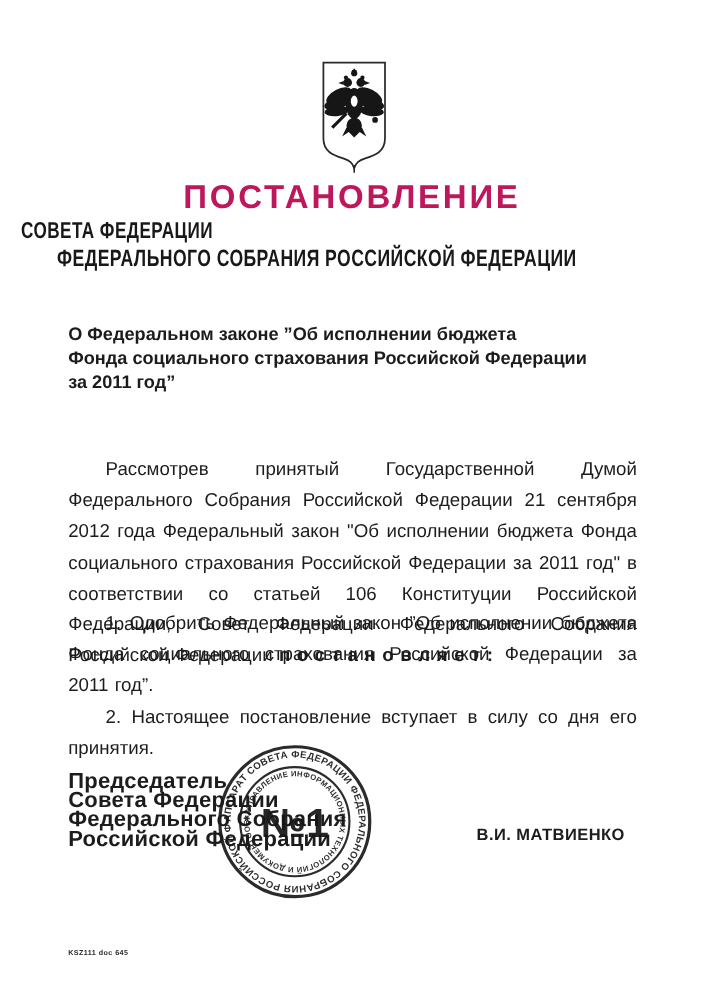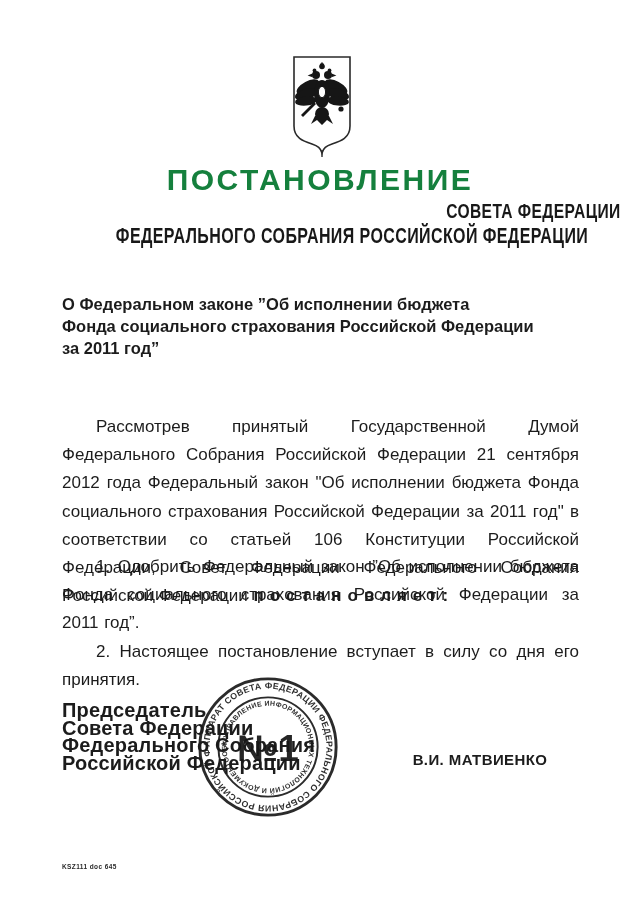--- a/index.html
+++ b/index.html
@@ -7,23 +7,23 @@
     position:relative; width:640px; height:905px; background:#ffffff;
     font-family:"Liberation Sans", sans-serif; color:#1c1c1c; overflow:hidden;
   }
 
   
   .emblem { position:absolute; left:289px; top:54px; width:66px; height:104px; }
 
   
   .doc-title {
     position:absolute; left:0; top:163px; width:640px; text-align:center;
-    font-size:30px; font-weight:bold; letter-spacing:2.5px; color:#15803d;
+    font-size:30px; font-weight:bold; letter-spacing:2.5px; color:#be185d;
   }
-  .org-line { position:absolute; left:0; width:640px; text-align:right; font-weight:bold; color:#181818; }
+  .org-line { position:absolute; left:0; width:640px; text-align:left; font-weight:bold; color:#181818; }
   .org-line-1 { top:200px; font-size:19px; }
   .org-line-2 { top:224px; font-size:19.5px; }
   .condensed { display:inline-block; transform:scale(0.82,1.1); transform-origin:center; letter-spacing:0.5px; white-space:nowrap; }
 
   .subject {
     position:absolute; left:62px; top:293px; width:517px; text-align:left;
     font-size:16.5px; font-weight:bold; line-height:22px; white-space:pre-line;
   }
 
   
@@ -39,21 +39,21 @@
     margin:0; font-size:17px; line-height:28.2px; text-align:justify;
     text-indent:34px; word-spacing:1px;
   }
 
   
   .sig-position {
     position:absolute; left:62px; top:702px; font-size:20px; font-weight:bold;
     line-height:17.6px; white-space:pre-line; letter-spacing:0.2px;
   }
   .sig-name {
-    position:absolute; left:392px; top:751px; width:176px; text-align:center;
+    position:absolute; left:392px; top:751px; width:176px; text-align:right;
     font-size:15px; font-weight:bold; letter-spacing:0.4px;
   }
   .stamp { position:absolute; left:195px; top:674px; width:146px; height:146px; opacity:0.93; }
   .stamp text { font-family:"Liberation Sans", sans-serif; }
   .stamp-number { font-family:"Liberation Serif", serif; font-weight:bold; }
 
   
   .city-block {
     position:absolute; left:62px; top:802px; font-size:17px;
     line-height:19.8px; white-space:pre-line;

